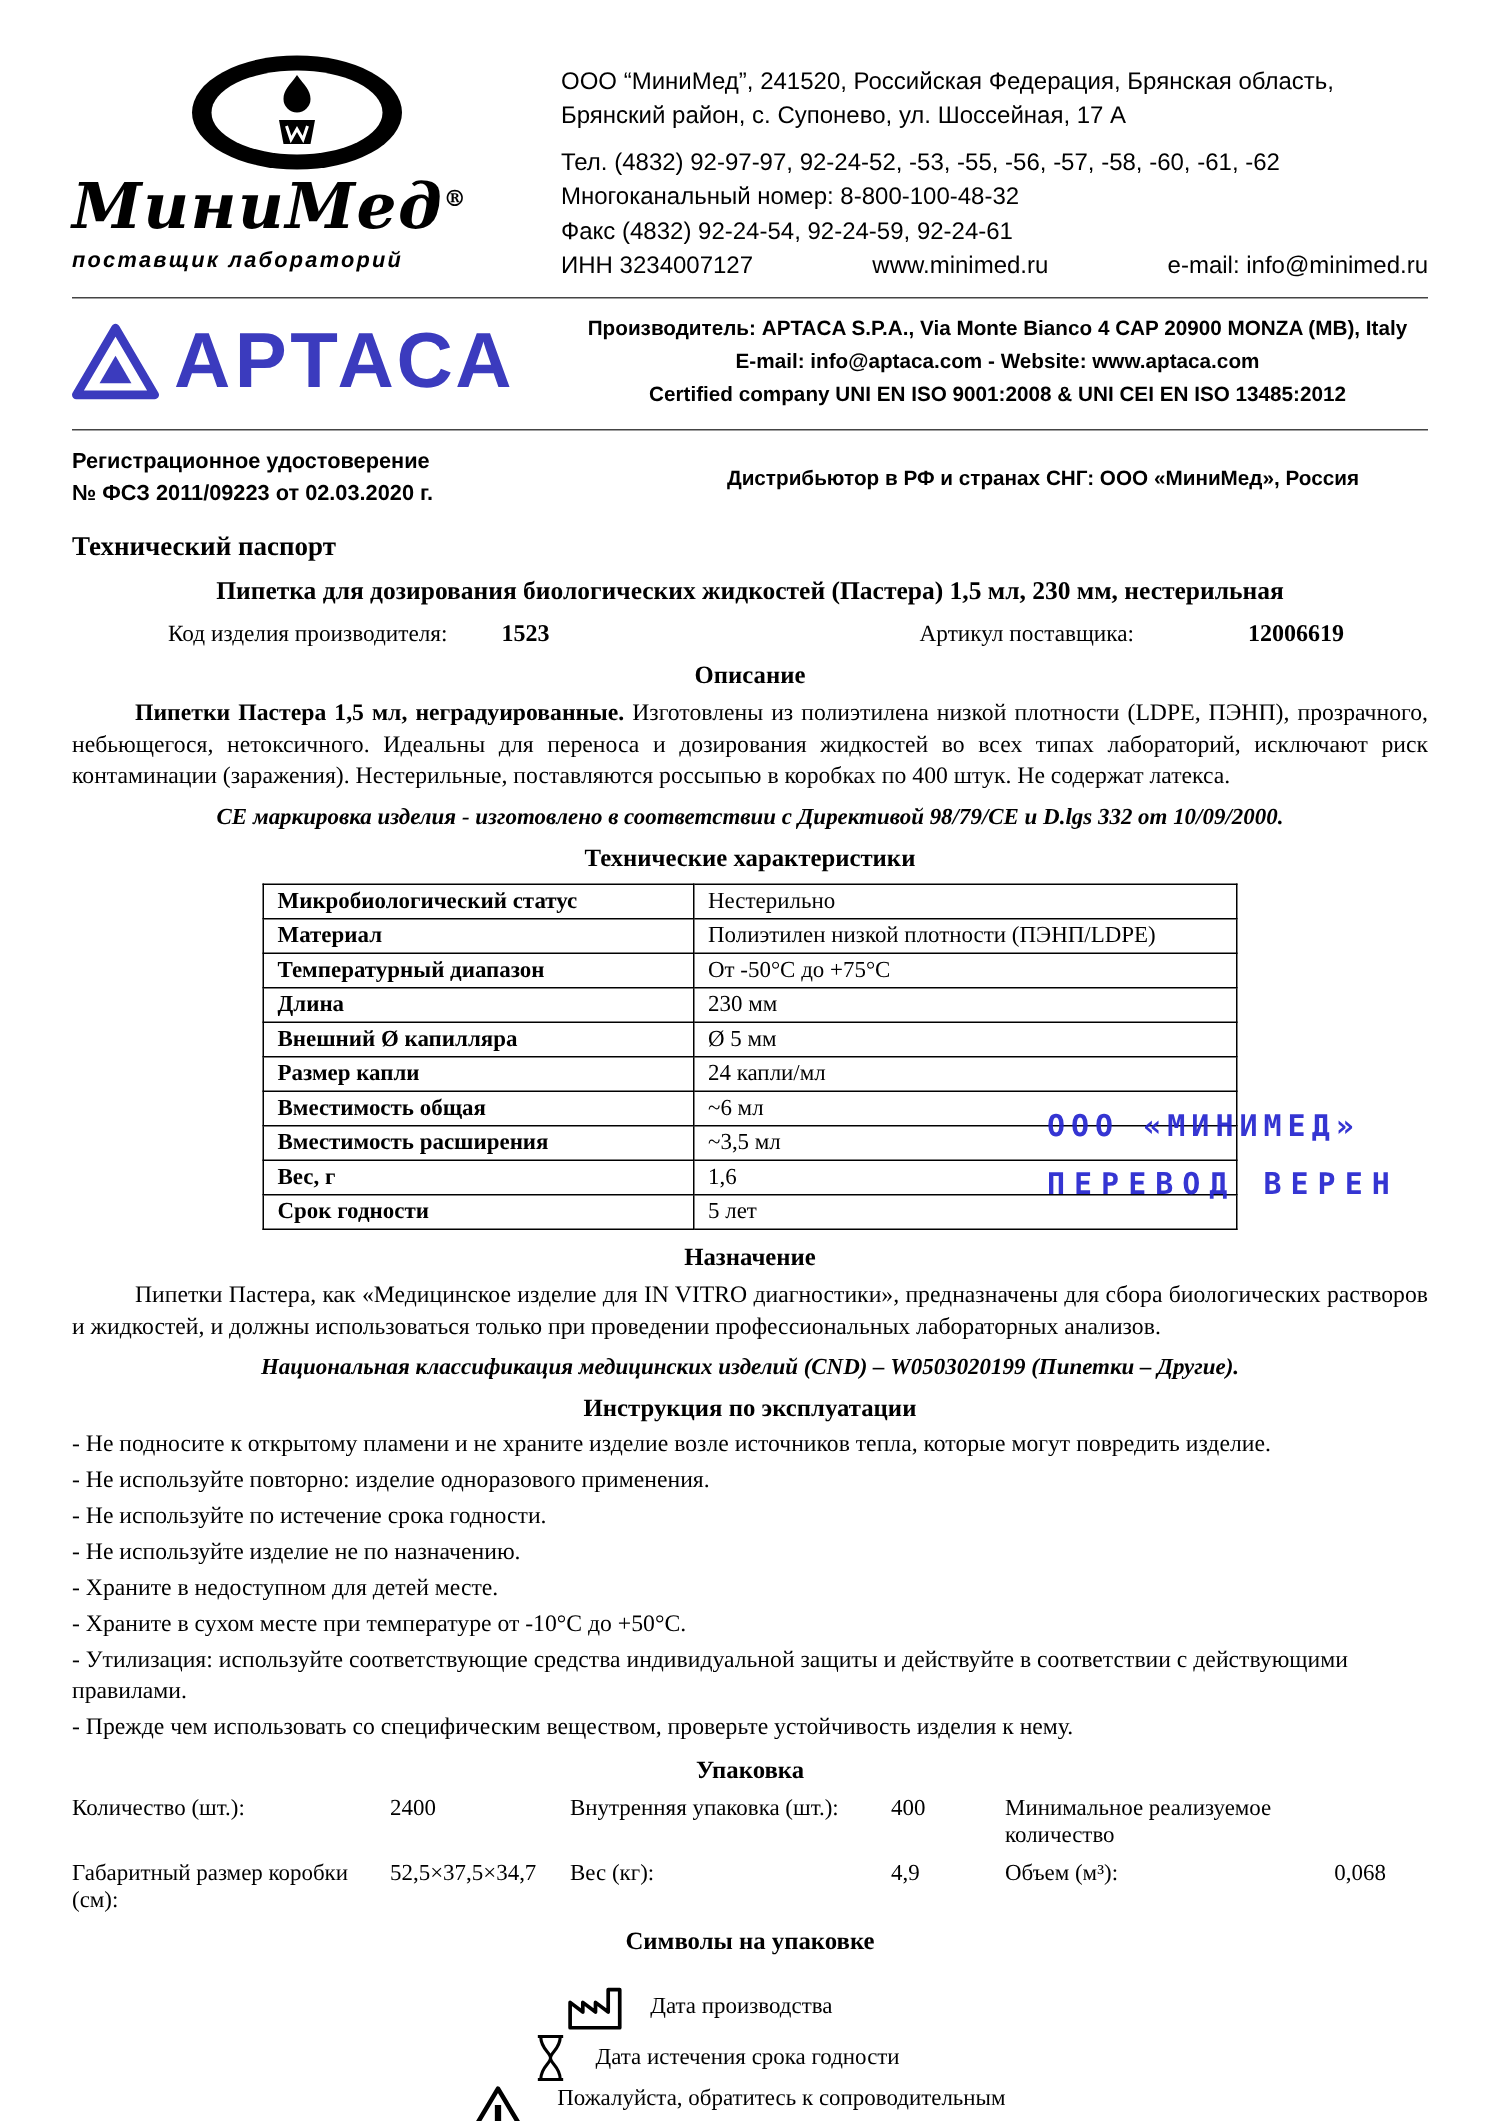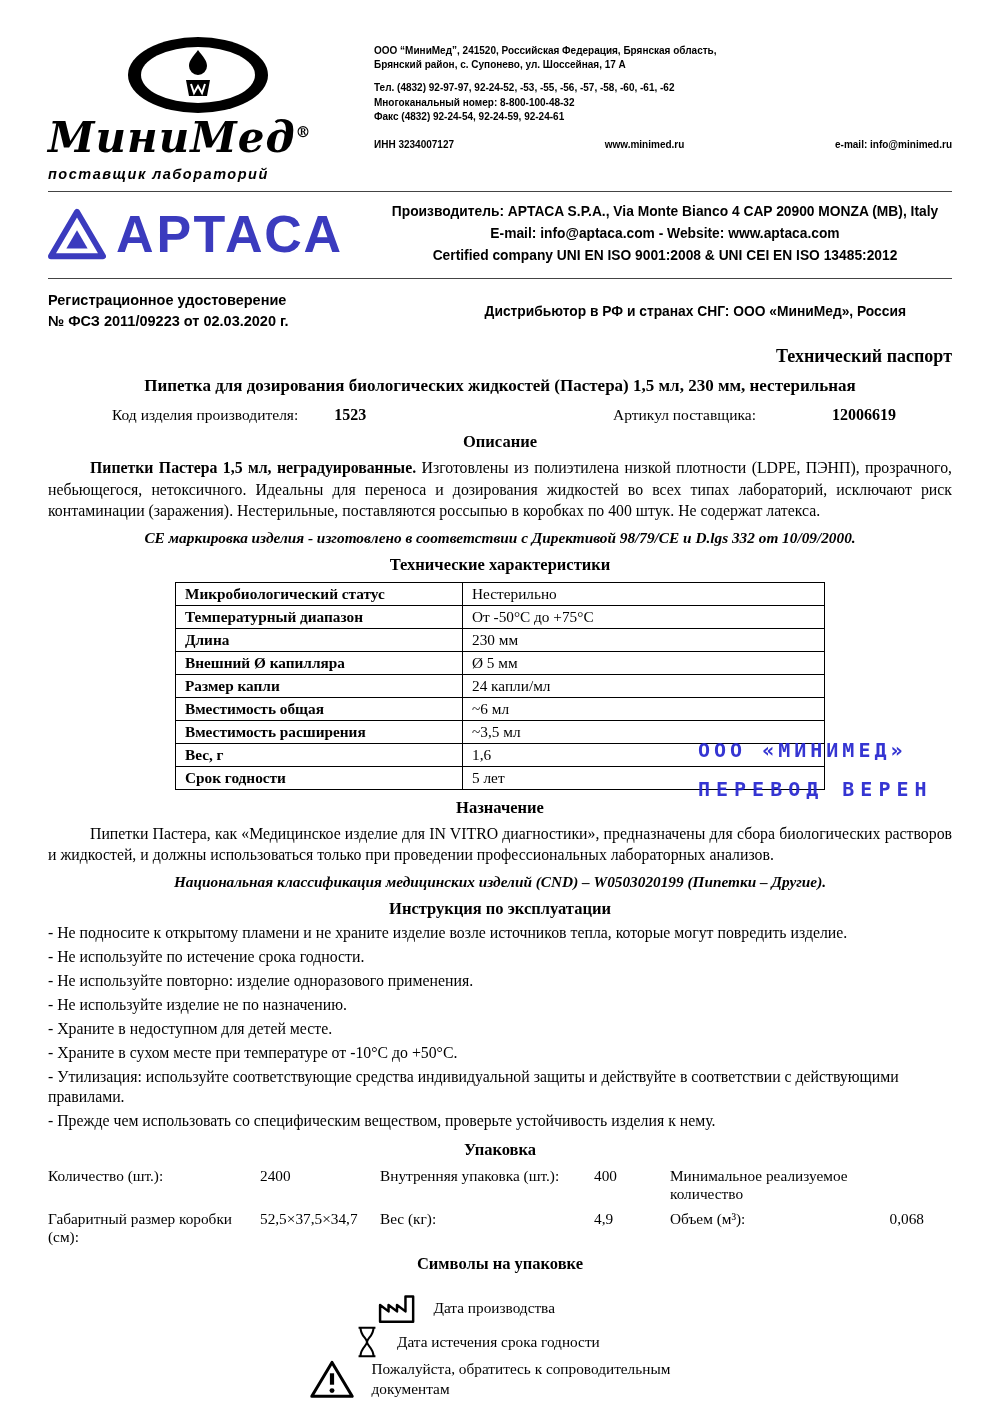--- a/index.html
+++ b/index.html
@@ -10,37 +10,37 @@
     font-family: "Liberation Serif", serif; color: #000;
   }
 
   
   .header-top { display: flex; }
   .logo-block { width: 300px; text-align: left; }
   .brand-line { font-family: "DejaVu Serif", serif; font-weight: bold; font-style: italic; font-size: 42px; line-height: 1.05; letter-spacing: 1px; }
   .brand-line sup { font-size: 15px; font-style: normal; }
   .tagline { font-family: "Liberation Sans", sans-serif; font-weight: bold; font-style: italic; font-size: 14.5px; letter-spacing: 1.5px; margin-top: 6px; }
   .contact-block { flex: 1; padding-left: 26px; padding-top: 10px;
-    font-family: "Liberation Sans", sans-serif; font-weight: bold; font-size: 10px; line-height: 1.42; }
+    font-family: "Liberation Sans", sans-serif; font-weight: normal; font-size: 16px; line-height: 1.42; }
   .gap8 { height: 9px; }
-  .inn-row { display: flex; justify-content: space-between; margin-top: 14px; }
+  .inn-row { display: flex; justify-content: space-between; margin-top: 0; }
 
   .rule { border: 0; border-top: 1.5px solid #444; margin: 9px 0 5px; }
 
   .aptaca-row { display: flex; align-items: center; padding: 4px 0 2px; }
   .aptaca-logo { width: 330px; display: flex; align-items: center; gap: 10px; }
   .aptaca-word { font-family: "Liberation Sans", sans-serif; font-weight: bold; font-size: 52px; letter-spacing: 3px; color: var(--aptaca-blue, #3b3bbe); line-height: 1; }
   .aptaca-text { flex: 1; text-align: center; font-family: "Liberation Sans", sans-serif; font-weight: bold; font-size: 13.8px; line-height: 1.6; }
 
   .reg-row { display: flex; justify-content: space-between; align-items: center; padding: 6px 0 2px; }
   .reg-block { font-family: "Liberation Sans", sans-serif; font-weight: bold; font-size: 14.5px; line-height: 1.45; }
   .distributor { font-family: "Liberation Sans", sans-serif; font-weight: bold; font-size: 13.8px; padding-right: 46px; }
 
   
-  .doc-title { text-align: right; font-weight: bold; font-size: 18px; margin-top: 12px; }
+  .doc-title { text-align: left; font-weight: bold; font-size: 18px; margin-top: 12px; }
   .doc-subtitle { text-align: center; font-weight: bold; font-size: 17px; margin-top: 9px; }
   .codes-row { display: flex; align-items: baseline; margin-top: 10px; font-size: 15.5px; padding: 0 56px 0 64px; }
   .codes-row .val { font-weight: bold; margin-left: 36px; font-size: 16px; }
   .codes-right { margin-left: auto; display: flex; align-items: baseline; gap: 40px; }
 
   .section-h { text-align: center; font-weight: bold; font-size: 16.5px; margin-top: 8px; }
 
   .para { font-size: 15.8px; text-align: justify; text-indent: 42px; line-height: 1.36; margin: 5px 0 0; }
   .para .lead { font-weight: bold; }
   .note-ci { text-align: center; font-weight: bold; font-style: italic; font-size: 15.3px; margin-top: 7px; }
@@ -147,20 +147,24 @@
   <div class="note-ci">СЕ маркировка изделия - изготовлено в соответствии с Директивой 98/79/СЕ и D.lgs 332 от 10/09/2000.</div>
 
   <div class="section-h">Технические характеристики</div>
   <table class="specs">
     <tbody>
       <tr>
           <td class="sl">Микробиологический статус</td>
           <td>Нестерильно</td>
         </tr>
       <tr>
+          <td class="sl">Материал</td>
+          <td>Полиэтилен низкой плотности (ПЭНП/LDPE)</td>
+        </tr>
+      <tr>
           <td class="sl">Температурный диапазон</td>
           <td>От -50°С до +75°С</td>
         </tr>
       <tr>
           <td class="sl">Длина</td>
           <td>230 мм</td>
         </tr>
       <tr>
           <td class="sl">Внешний Ø капилляра</td>
           <td>Ø 5 мм</td>
@@ -193,22 +197,22 @@
     <div class="l2">ПЕРЕВОД ВЕРЕН</div>
   </div>
 
   <div class="section-h">Назначение</div>
   <p class="para">Пипетки Пастера, как «Медицинское изделие для IN VITRO диагностики», предназначены для сбора биологических растворов и жидкостей, и должны использоваться только при проведении профессиональных лабораторных анализов.</p>
   <div class="note-ci">Национальная классификация медицинских изделий (CND) – W0503020199 (Пипетки – Другие).</div>
 
   <div class="section-h">Инструкция по эксплуатации</div>
   <div class="instr">
     <div>- Не подносите к открытому пламени и не храните изделие возле источников тепла, которые могут повредить изделие.</div>
+    <div>- Не используйте повторно: изделие одноразового применения.</div>
     <div>- Не используйте по истечение срока годности.</div>
-    <div>- Не используйте повторно: изделие одноразового применения.</div>
     <div>- Не используйте изделие не по назначению.</div>
     <div>- Храните в недоступном для детей месте.</div>
     <div>- Храните в сухом месте при температуре от -10°С до +50°С.</div>
     <div>- Утилизация: используйте соответствующие средства индивидуальной защиты и действуйте в соответствии с действующими правилами.</div>
     <div>- Прежде чем использовать со специфическим веществом, проверьте устойчивость изделия к нему.</div>
   </div>
 
   <div class="section-h">Упаковка</div>
   <div class="pack-row">
     <span class="pc1">Количество (шт.):</span>

